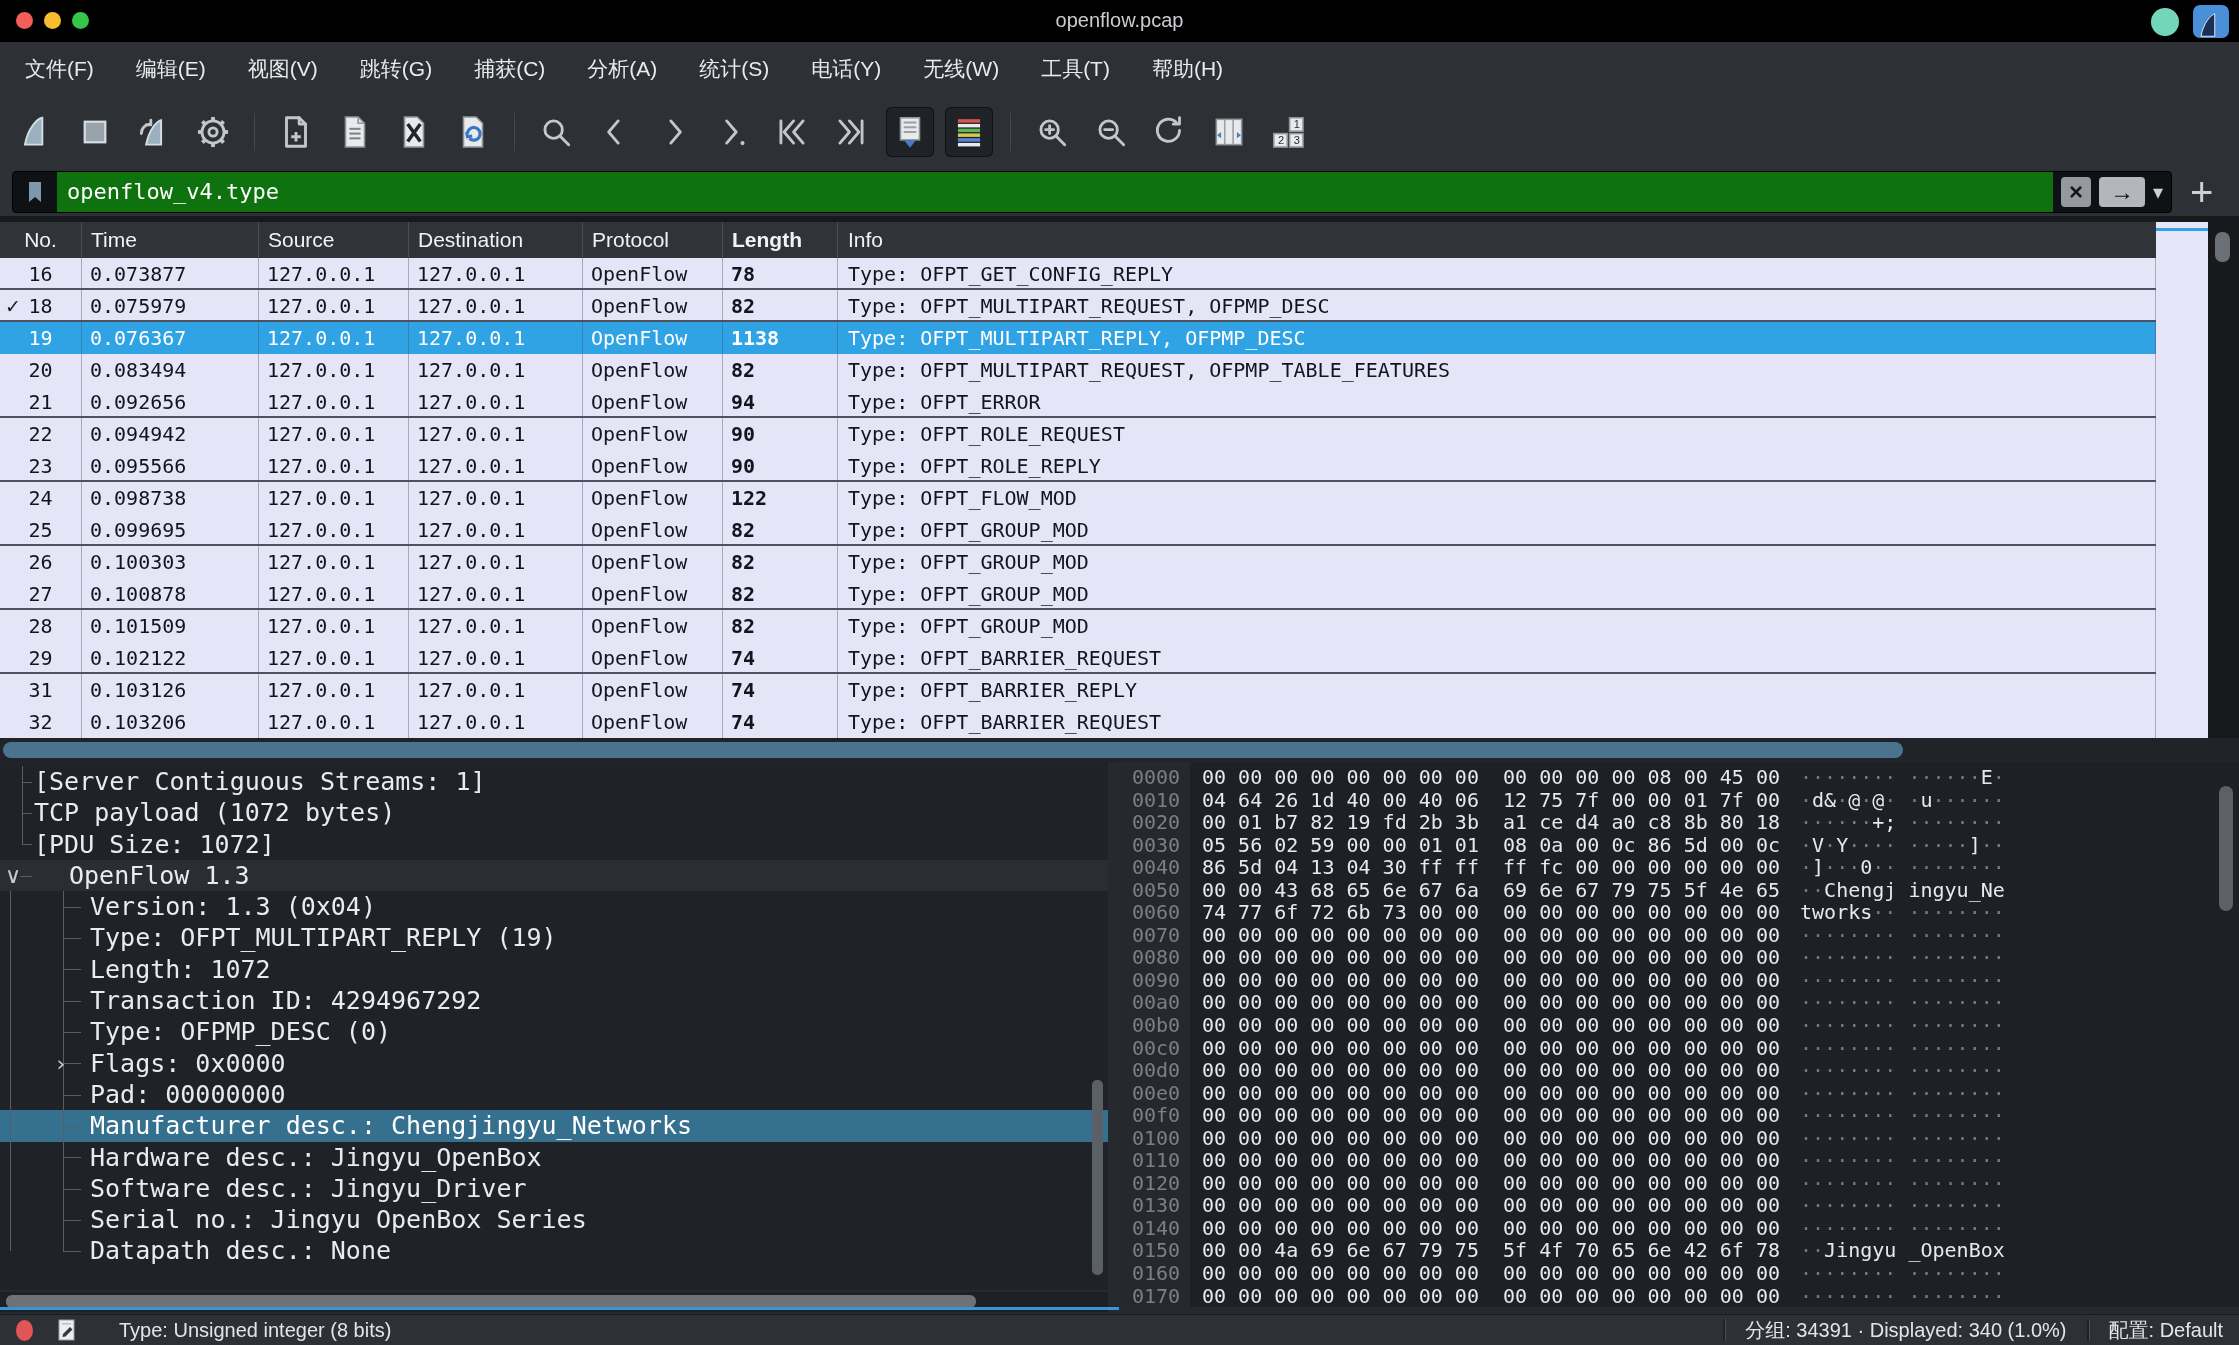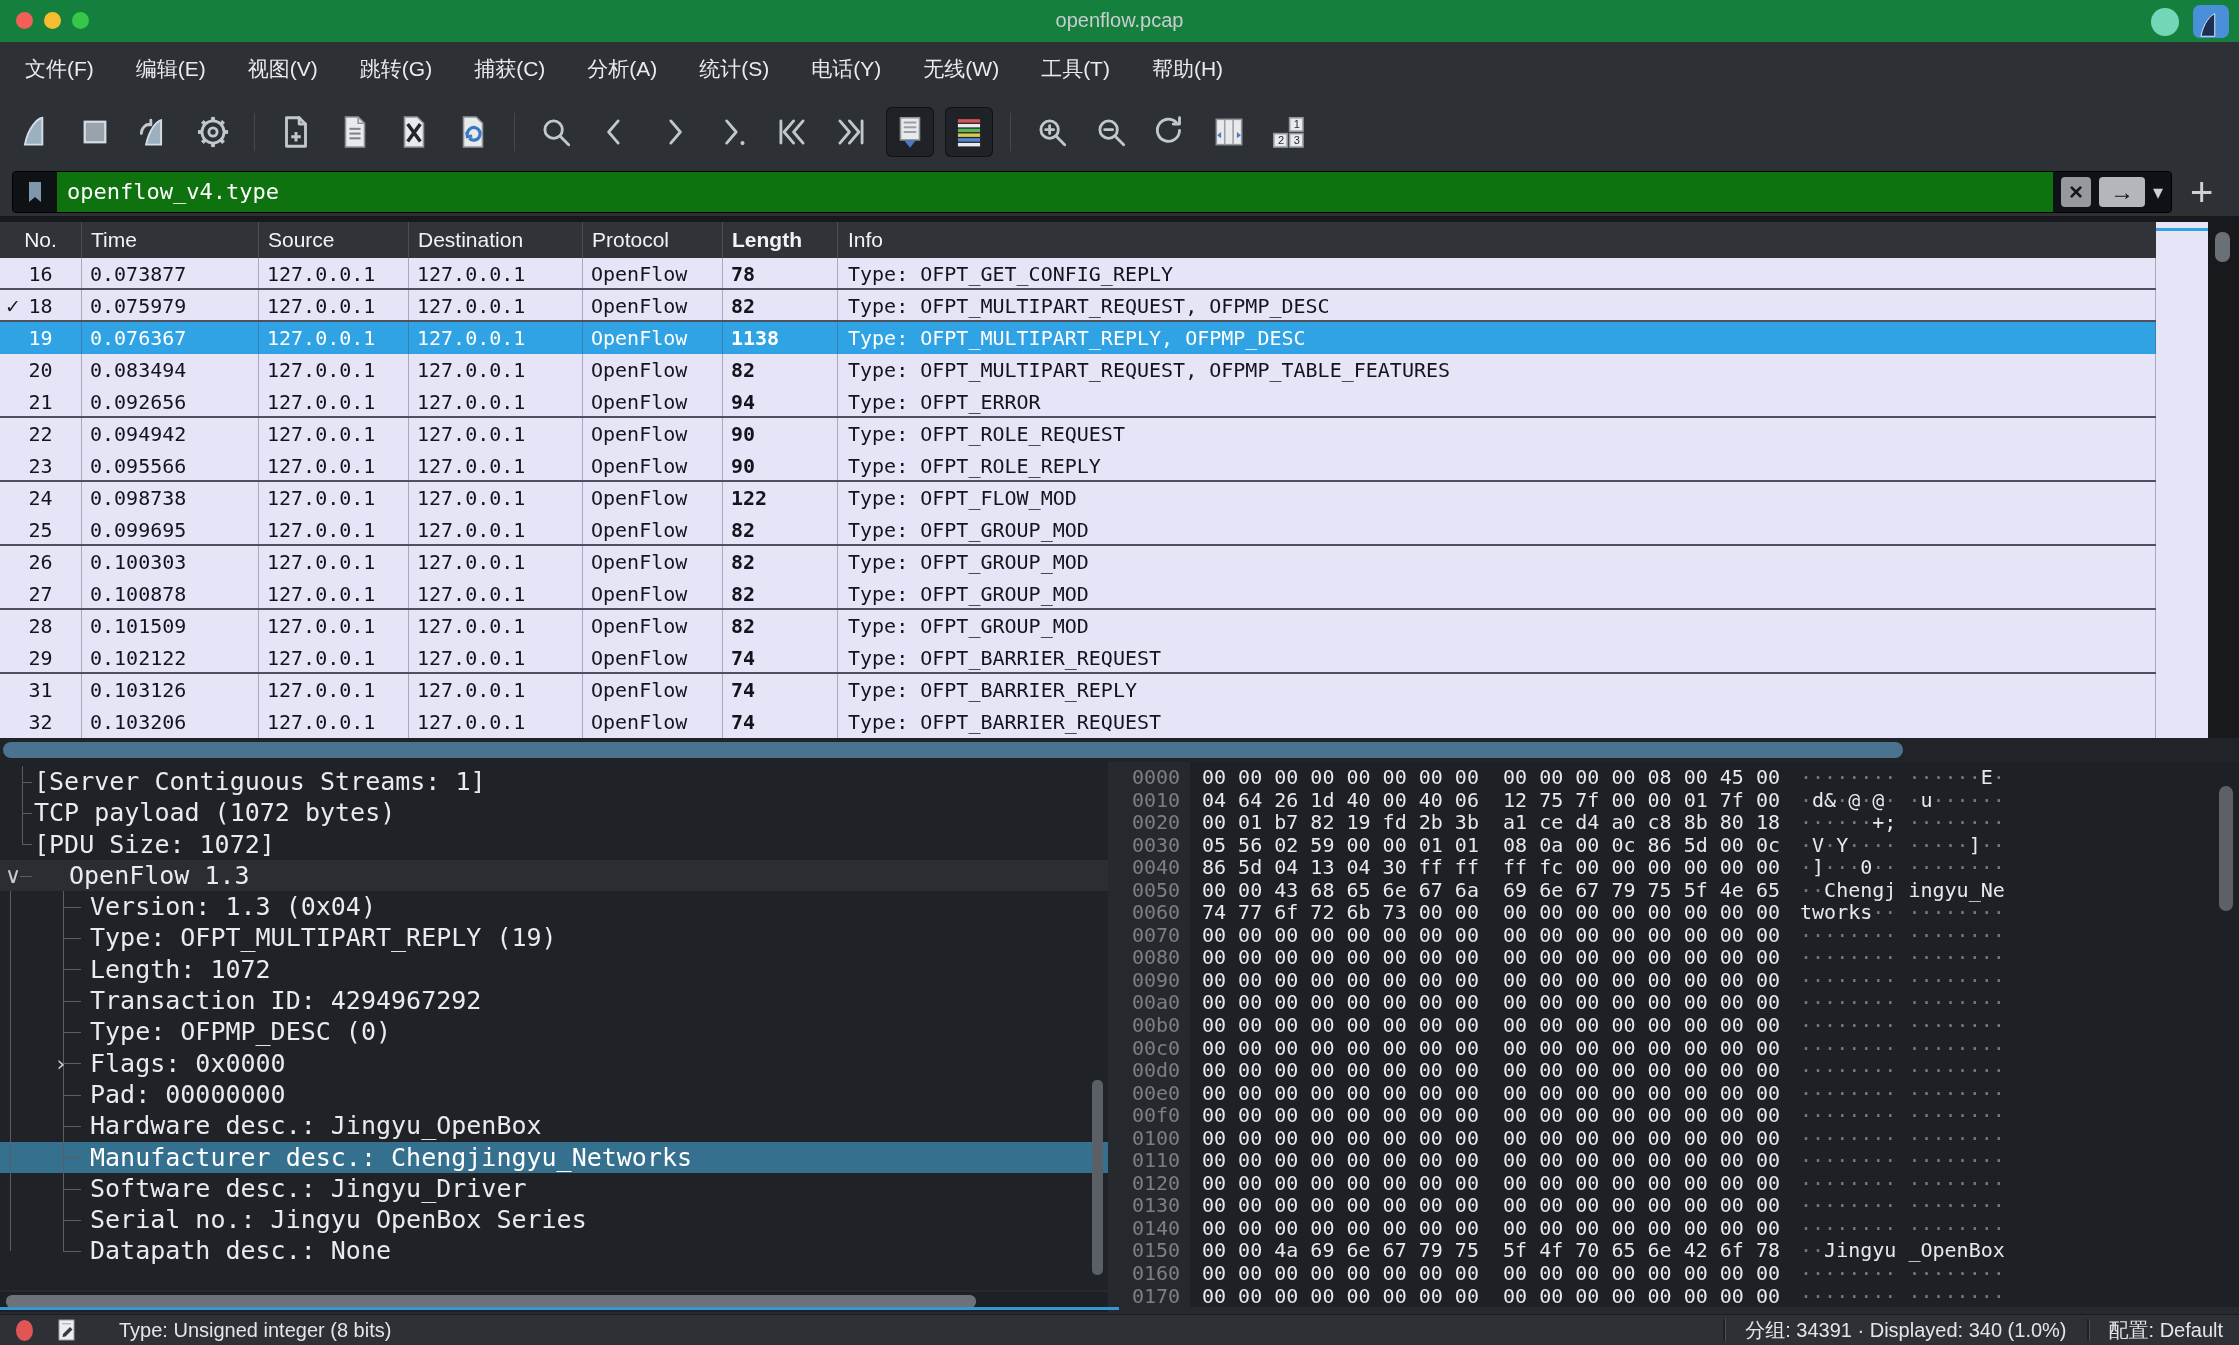--- a/index.html
+++ b/index.html
@@ -1,19 +1,19 @@
 <!DOCTYPE html>
 <html style="--filter-green: #0e730e; --row-bg: #e6e4f7; --row-selected: #30a3e5; --tree-selected: #36708f; --accent-blue: #4a90d9; --status-red: #e25555;"><head>
 <meta charset="utf-8">
 <style>
   html,body{margin:0;padding:0;background:#17191c;}
   #app{position:relative;width:2239px;height:1345px;background:#26292e;overflow:hidden;
        font-family:"Liberation Sans",sans-serif;-webkit-font-smoothing:antialiased;}
   
-  .titlebar{position:absolute;left:0;top:0;width:100%;height:42px;background:#15803d;}
+  .titlebar{position:absolute;left:0;top:0;width:100%;height:42px;background:#000000;}
   .lights{position:absolute;left:16px;top:12px;display:flex;gap:11px;}
   .light{width:17px;height:17px;border-radius:50%;}
   .light.red{background:#f15f57;} .light.yellow{background:#f8bd2f;} .light.green{background:#36c64a;}
   .win-title{position:absolute;left:50%;top:9px;transform:translateX(-50%);color:#c9ccd0;font-size:20px;}
   .tb-right{position:absolute;right:10px;top:5px;display:flex;align-items:center;gap:14px;}
   .teal-dot{width:28px;height:28px;border-radius:50%;background:#74d6b9;}
   .ws-badge{width:36px;height:33px;border-radius:7px;background:#4a90d9;display:flex;align-items:flex-end;justify-content:center;overflow:hidden;}
   
   .menubar{position:absolute;left:0;top:42px;width:100%;height:54px;background:#2d3035;display:flex;align-items:center;padding-left:4px;box-sizing:border-box;}
   .menu-item{padding:0 21px;color:#e9ebed;font-size:21px;line-height:54px;cursor:default;}
@@ -561,29 +561,29 @@
             <span class="g-line" style="left: 63px;"></span>
             <span class="g-tick" style="left: 63px; width: 18px;"></span>
             <span class="expander" style="left: 50px;">›</span>
             <span class="t-text lv2">Flags: 0x0000</span>
           </div>
           <div class="tree-row">
             <span class="g-line" style="left: 63px;"></span>
             <span class="g-tick" style="left: 63px; width: 18px;"></span>
             <span class="t-text lv2">Pad: 00000000</span>
           </div>
+          <div class="tree-row sel">
+            <span class="g-line" style="left: 63px;"></span>
+            <span class="g-tick" style="left: 63px; width: 18px;"></span>
+            <span class="t-text lv2">Manufacturer desc.: Chengjingyu_Networks</span>
+          </div>
           <div class="tree-row">
             <span class="g-line" style="left: 63px;"></span>
             <span class="g-tick" style="left: 63px; width: 18px;"></span>
             <span class="t-text lv2">Hardware desc.: Jingyu_OpenBox</span>
-          </div>
-          <div class="tree-row sel">
-            <span class="g-line" style="left: 63px;"></span>
-            <span class="g-tick" style="left: 63px; width: 18px;"></span>
-            <span class="t-text lv2">Manufacturer desc.: Chengjingyu_Networks</span>
           </div>
           <div class="tree-row">
             <span class="g-line" style="left: 63px;"></span>
             <span class="g-tick" style="left: 63px; width: 18px;"></span>
             <span class="t-text lv2">Software desc.: Jingyu_Driver</span>
           </div>
           <div class="tree-row">
             <span class="g-line" style="left: 63px;"></span>
             <span class="g-tick" style="left: 63px; width: 18px;"></span>
             <span class="t-text lv2">Serial no.: Jingyu OpenBox Series</span>

